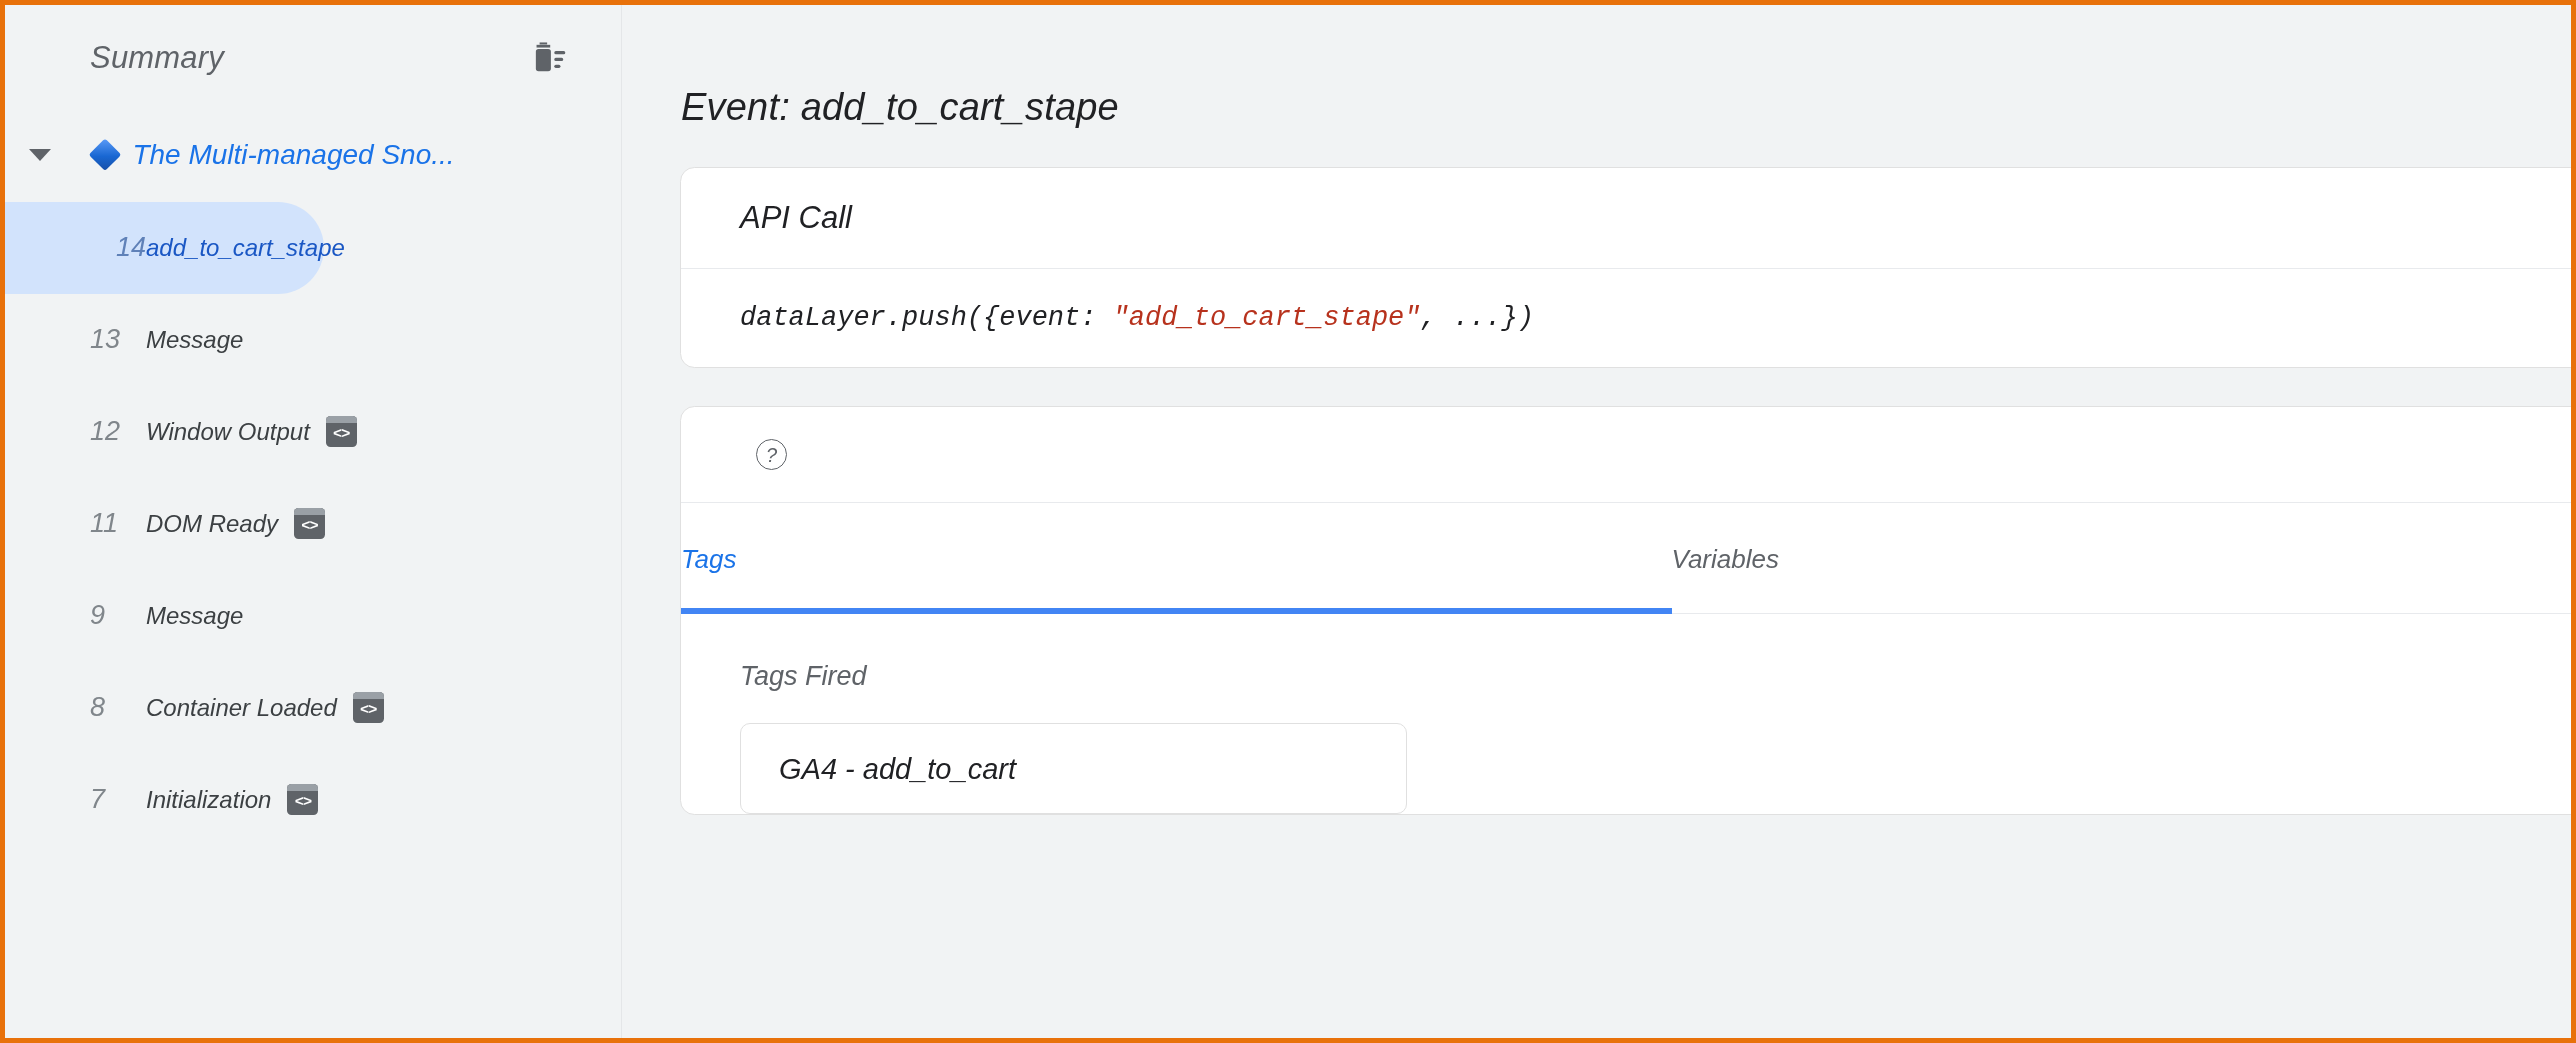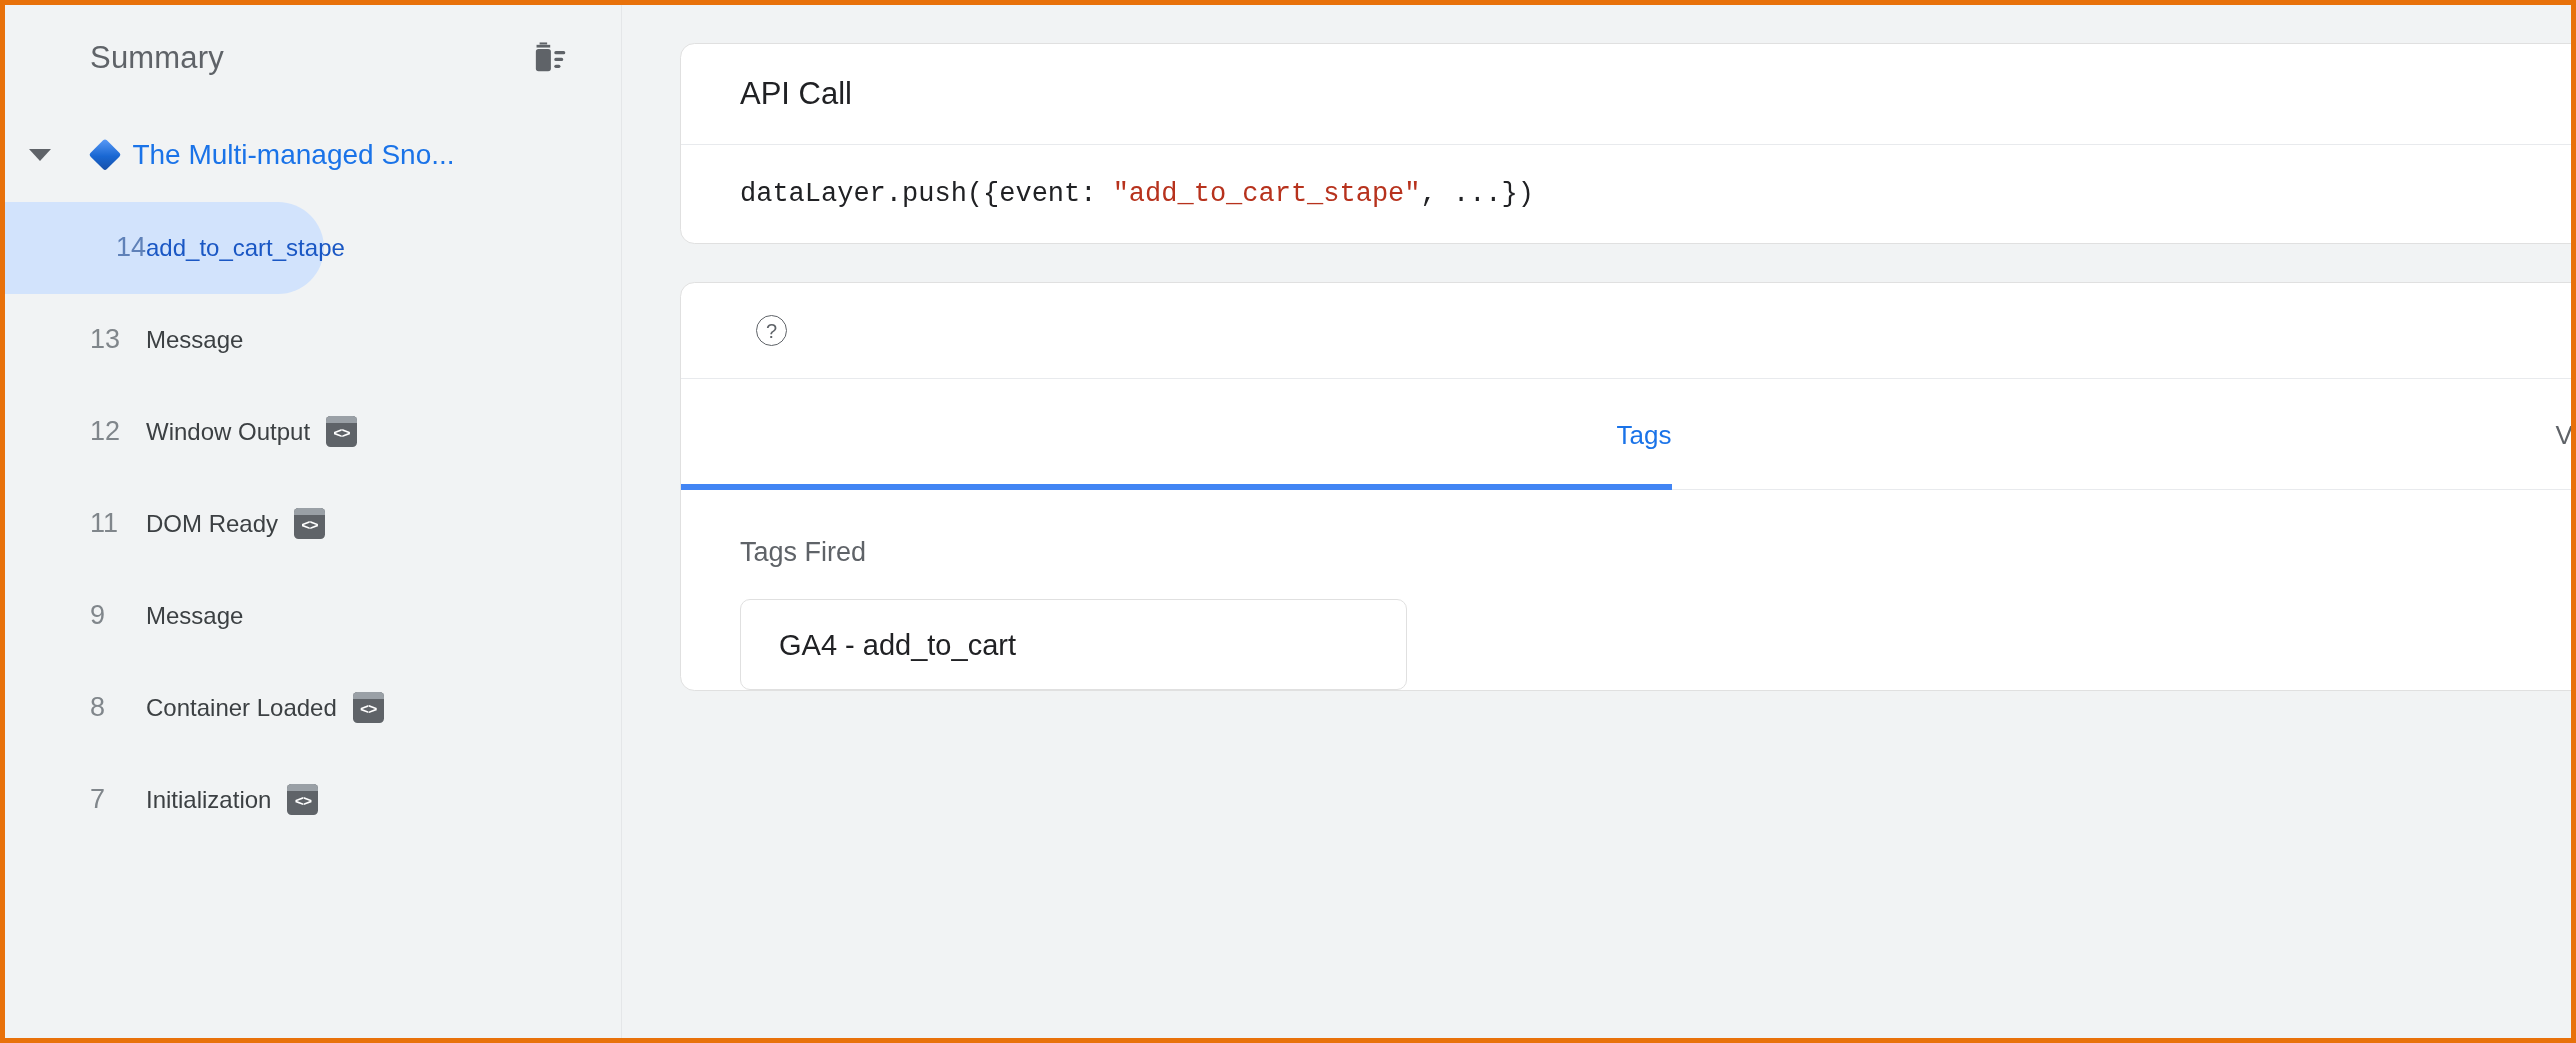--- a/index.html
+++ b/index.html
@@ -13,20 +13,21 @@
   }
 
   
   #app-frame {
     position: absolute;
     inset: 0;
     border: 5.4px solid #e8710a;
     background: #fca5a5;
     overflow: hidden;
     display: flex;
+    font-style: italic;
   }
 
   
   #sidebar {
     width: 617px;
     flex: 0 0 617px;
     height: 100%;
     background: #f1f3f4;
     border-right: 1.8px solid #e4e6e8;
     position: relative;
@@ -230,23 +231,23 @@
   #api-call-code .str { color: #b7321d; }
 
   
   #tabs {
     display: flex;
     position: relative;
     border-bottom: 0.9px solid #e8eaed;
   }
   .tab {
     flex: 1 1 0;
-    text-align: right;
+    text-align: left;
     font-size: 26px;
-    padding: 41px 0 38px 17px;
+    padding: 41px 0 38px 0;
     color: #5f6368;
     cursor: pointer;
     position: relative;
   }
   .tab.active { color: #1a73e8; }
   .tab.active::after {
     content: "";
     position: absolute;
     left: 0; right: 0; bottom: -0.9px;
     height: 6.3px;
@@ -358,20 +359,21 @@
         <span class="codebox-icon">
             <span>&lt;&gt;</span>
           </span>
       </div>
 
     </div>
   </aside>
 
   <main id="main">
 
+    <h1 id="event-heading">Event: add_to_cart_stape</h1>
 
     <section class="card">
       <div class="card-header">
         <span>API Call</span>
       </div>
       <div id="api-call-code"><span>dataLayer.push({event: </span><span class="str">"add_to_cart_stape"</span><span>, ...})</span></div>
     </section>
 
     <section class="card">
       <div class="card-header">

